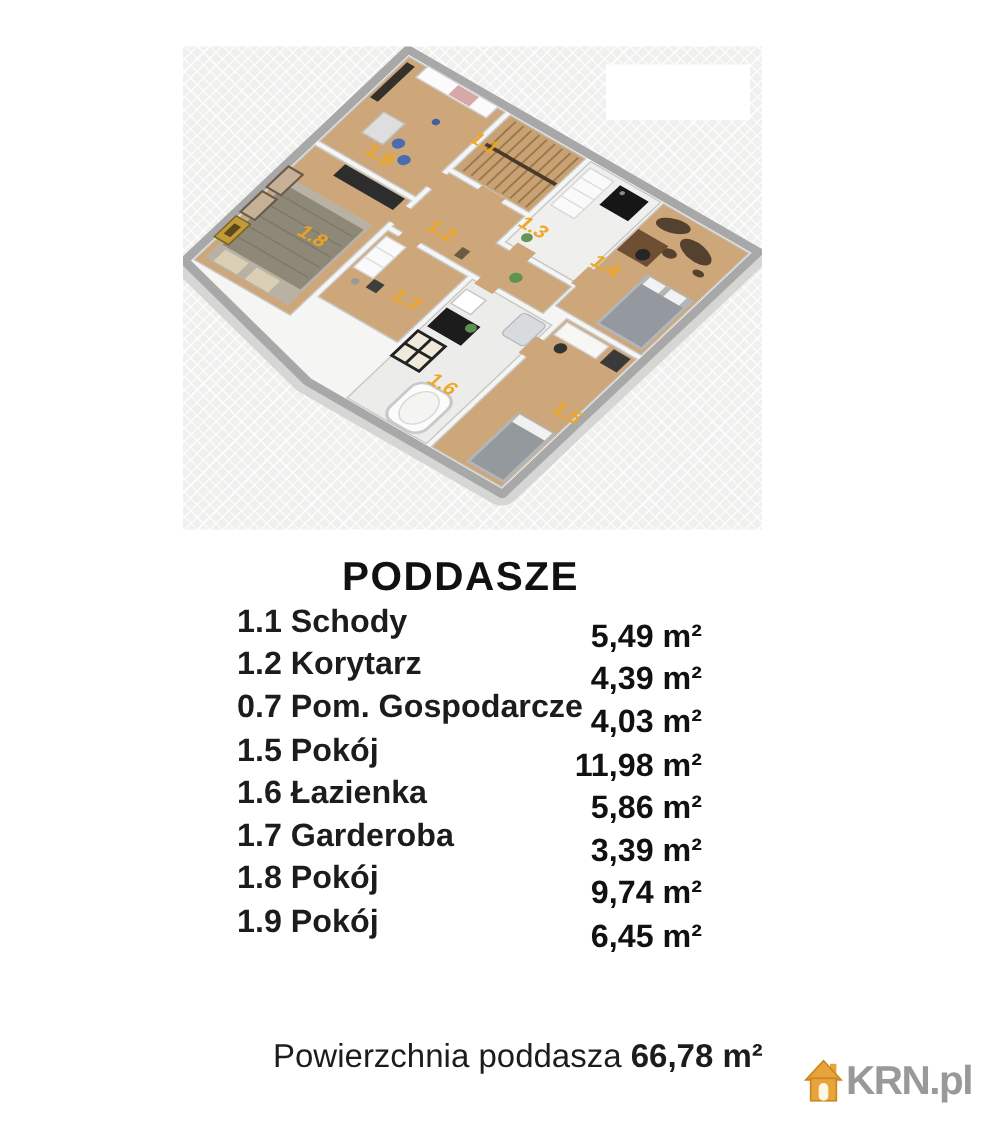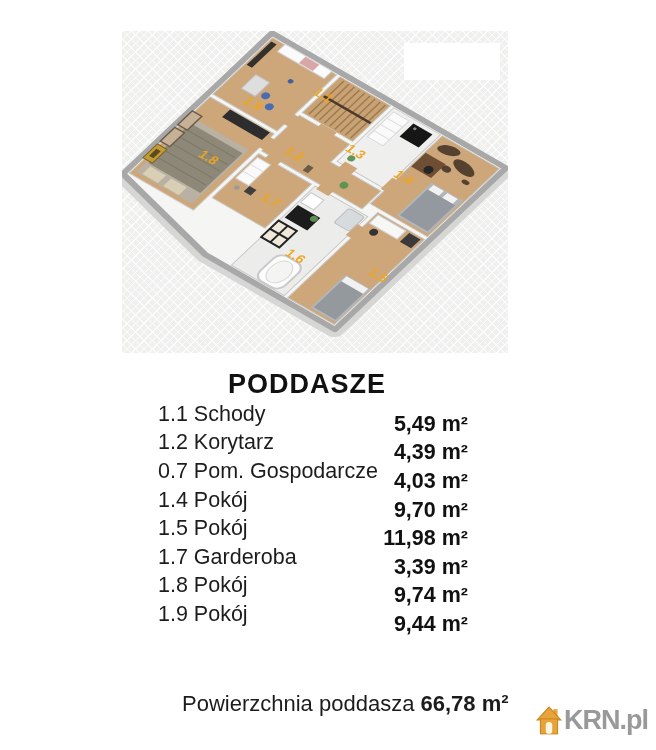--- a/index.html
+++ b/index.html
@@ -20,21 +20,21 @@
   .wood2{fill:#c9a273;}
   .lightfloor{fill:#efefed;}
   .bathfloor{fill:#ecedeb;}
   .roomlabel{font-family:"Liberation Sans",sans-serif;font-weight:bold;font-size:13.5px;
              fill:#efa51e;opacity:.95;text-anchor:middle;}
   
   #legend-title{position:absolute;left:228px;top:369px;font-size:27px;font-weight:bold;
                 letter-spacing:1px;color:#111;}
   #legend{position:absolute;left:158px;top:400px;width:310px;}
   .lrow{display:flex;align-items:center;height:28.6px;font-size:21.5px;white-space:nowrap;}
-  .lname{color:#1c1c1c;}
+  .lname{color:#1c1c1c;font-weight:bold;}
   .larea{margin-left:auto;font-weight:bold;color:#111;margin-top:20px;}
   #total-line{position:absolute;left:158px;top:691px;font-size:22px;white-space:nowrap;margin-left:24px;}
   #total-line b{font-weight:bold;}
   
   #watermark{position:absolute;left:536px;top:705px;display:flex;align-items:center;gap:2px;}
   #wm-text{font-size:27px;font-weight:bold;color:#999999;letter-spacing:-1px;}
 </style>
 </head>
 <body>
 
@@ -193,38 +193,38 @@
     </div>
     <div class="lrow">
       <span class="lname">1.2 Korytarz</span>
       <span class="larea">4,39 m²</span>
     </div>
     <div class="lrow">
       <span class="lname">0.7 Pom. Gospodarcze</span>
       <span class="larea">4,03 m²</span>
     </div>
     <div class="lrow">
-      <span class="lname">1.4 Pokój</span>
-      <span class="larea">9,70 m²</span>
-    </div>
-    <div class="lrow">
       <span class="lname">1.5 Pokój</span>
       <span class="larea">11,98 m²</span>
     </div>
     <div class="lrow">
+      <span class="lname">1.6 Łazienka</span>
+      <span class="larea">5,86 m²</span>
+    </div>
+    <div class="lrow">
       <span class="lname">1.7 Garderoba</span>
       <span class="larea">3,39 m²</span>
     </div>
     <div class="lrow">
       <span class="lname">1.8 Pokój</span>
       <span class="larea">9,74 m²</span>
     </div>
     <div class="lrow">
       <span class="lname">1.9 Pokój</span>
-      <span class="larea">9,44 m²</span>
+      <span class="larea">6,45 m²</span>
     </div>
   </div>
 
   <div id="total-line">
     <span>Powierzchnia poddasza</span>
     <b>66,78 m²</b>
   </div>
 
   <div id="watermark">
     <svg width="26" height="30" viewBox="0 0 24 28">

